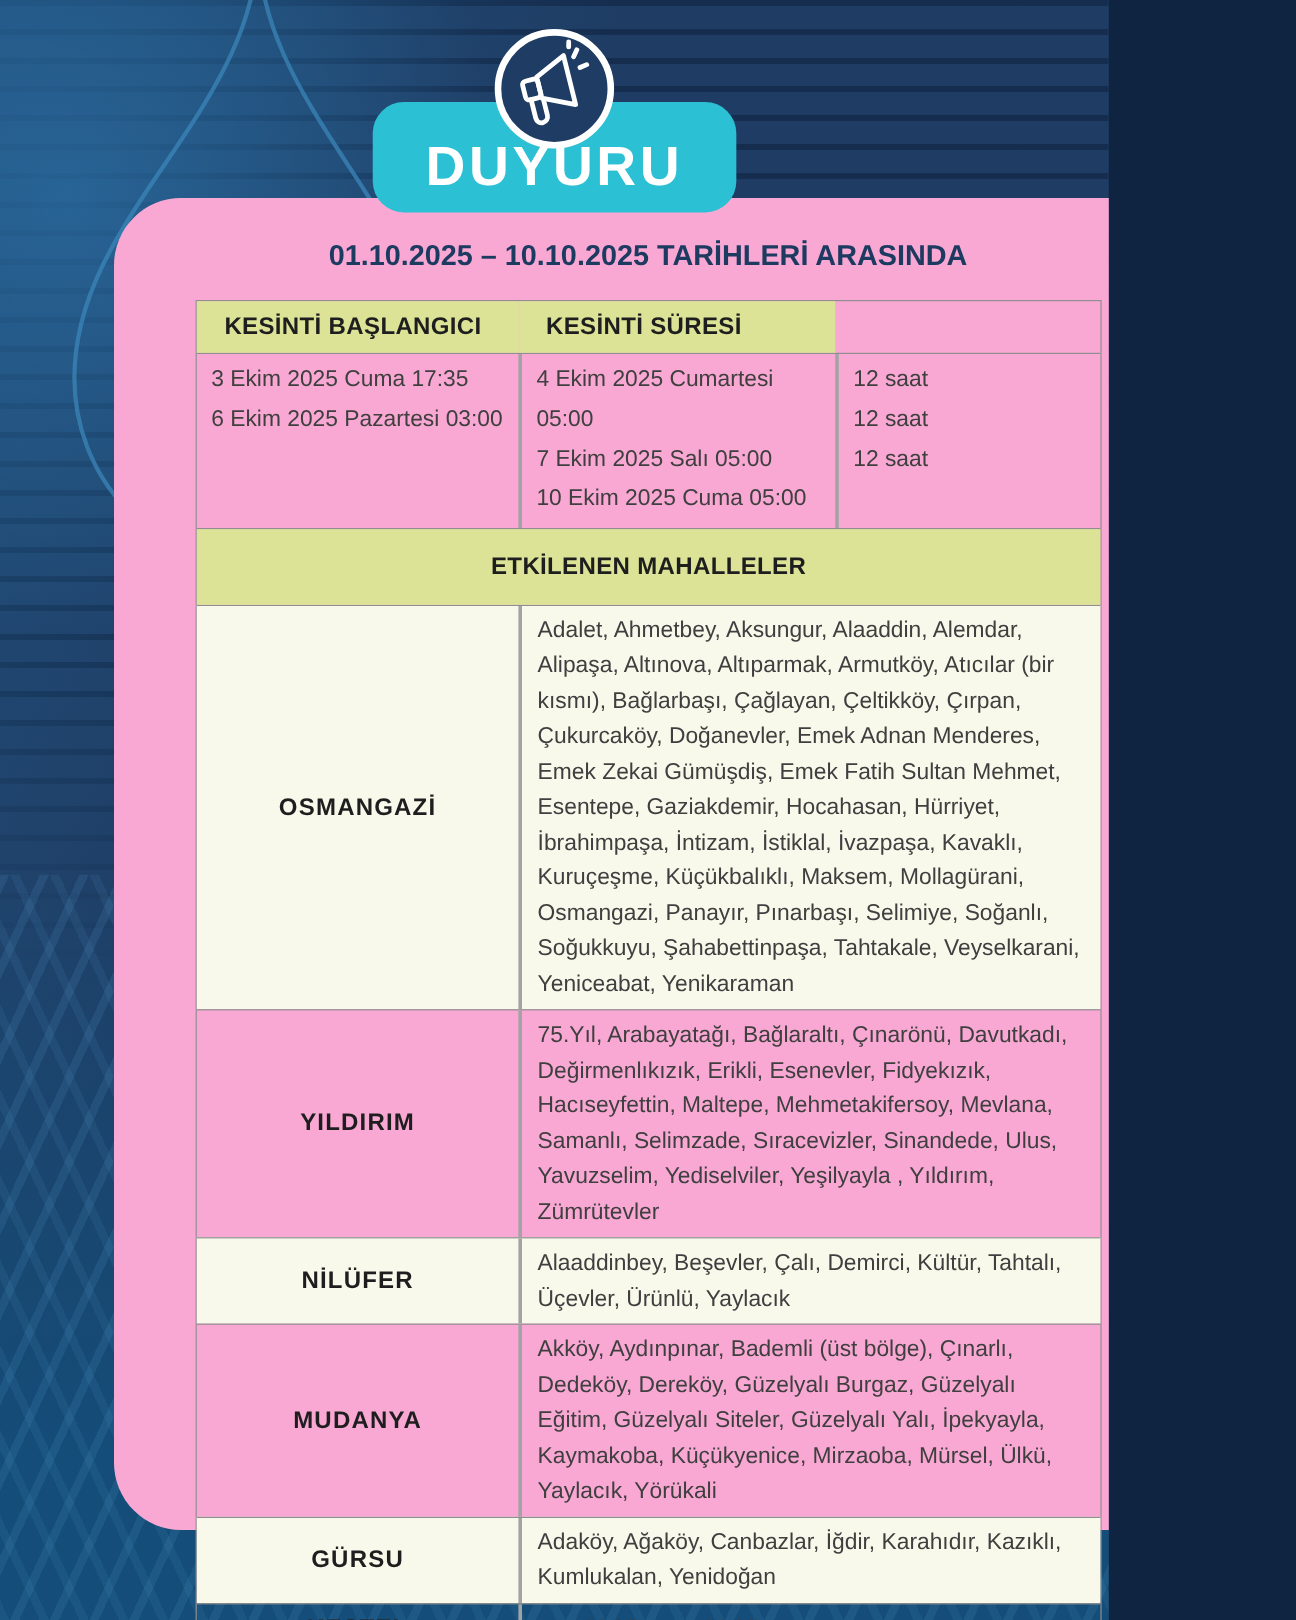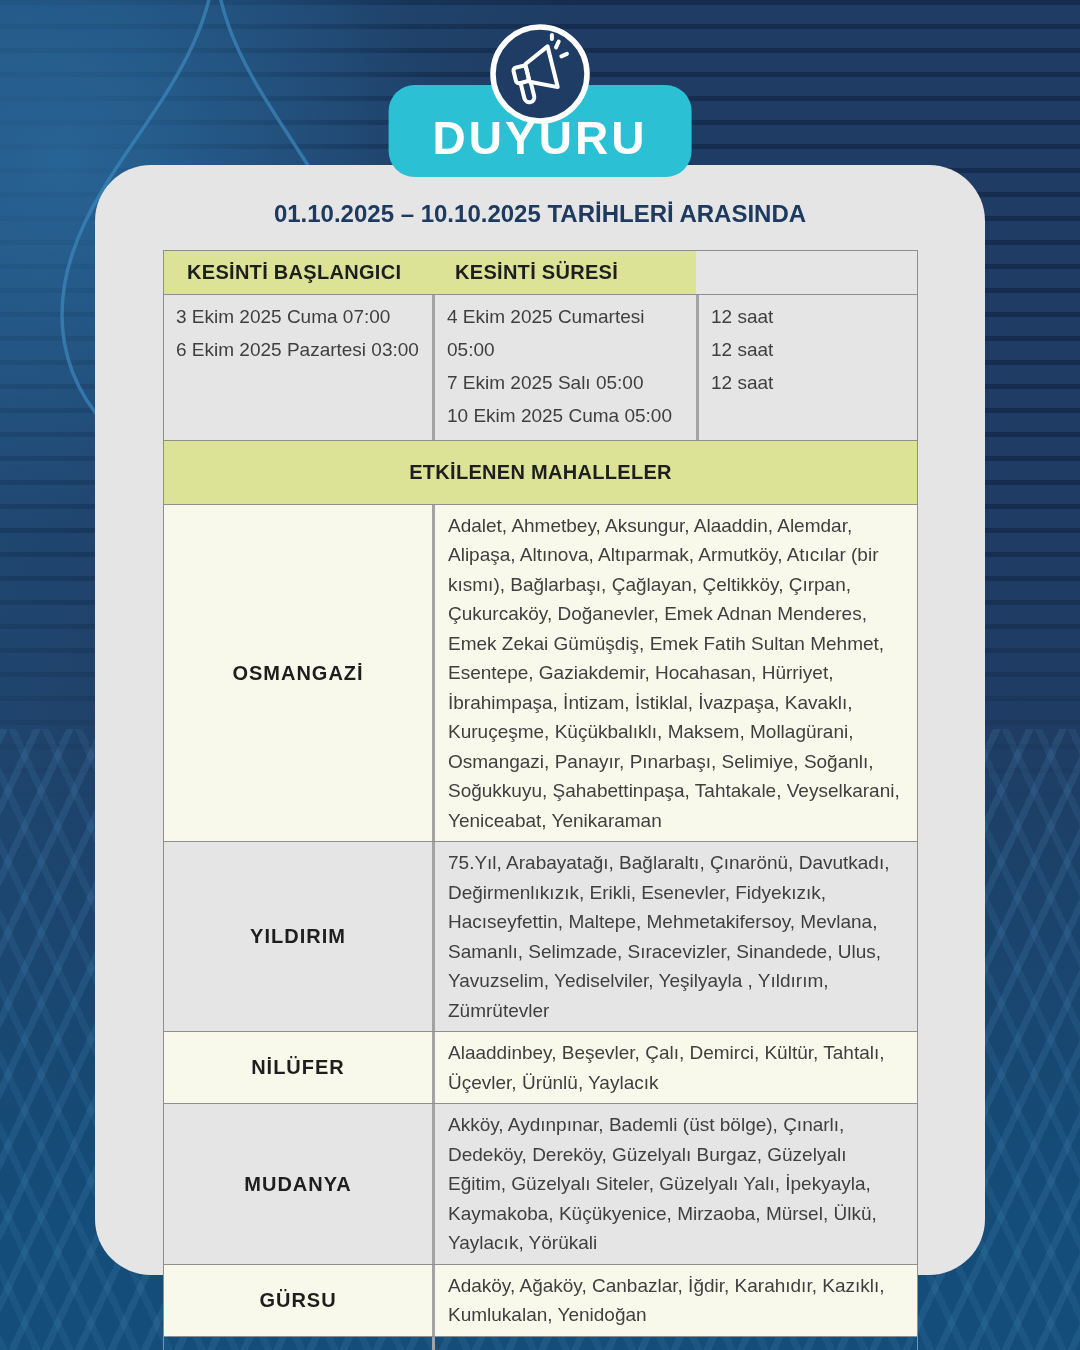--- a/index.html
+++ b/index.html
@@ -1,17 +1,17 @@
 <!DOCTYPE html>
 <html><head>
 <meta charset="utf-8">
 <style>
   html,body{margin:0;padding:0;background:#0e2440;}
   .stage{
-    position:relative;width:1080px;height:1350px;overflow:hidden;
+    position:relative;width:924px;height:1350px;overflow:hidden;
     background:#1f3d64;
     font-family:"Liberation Sans", sans-serif;
   }
   
   .bg-stripes-top{
     position:absolute;inset:0;height:60%;
     background:repeating-linear-gradient(180deg, rgba(8,22,46,.40) 0 5px, rgba(8,22,46,0) 5px 24px);
     -webkit-mask-image:linear-gradient(180deg,#000 65%,transparent 100%);
     mask-image:linear-gradient(180deg,#000 65%,transparent 100%);
   }
@@ -37,21 +37,21 @@
     padding:30px 44px 16px 44px;font-size:46px;font-weight:bold;letter-spacing:3px;
     line-height:1;z-index:2;
   }
   .icon-wrap{
     position:absolute;left:50%;top:20px;transform:translateX(-50%);
     width:108px;height:108px;z-index:3;
   }
   
   .card{
     position:absolute;left:95px;top:165px;width:890px;height:1110px;
-    background:#e5e5e5;border-radius:56px;z-index:1;
+    background:#f9a8d4;border-radius:56px;z-index:1;
   }
   .title{
     margin:32px 40px 18px 40px;text-align:center;
     color:#1d3a60;font-weight:bold;font-size:24px;line-height:1.45;
   }
   .table{
     margin:0 67px 0 68px;border:1px solid #8f8f8f;
     color:#3f3f3f;font-size:19px;
   }
   .row{display:grid;}
@@ -117,21 +117,21 @@
 
     <div class="table">
 
       <div class="row cols3">
         <div class="head">KESİNTİ BAŞLANGICI</div>
         <div class="head">KESİNTİ SÜRESİ</div>
       </div>
 
       <div class="row cols3 dates">
         <div class="cell">
-          <div>3 Ekim 2025 Cuma 07:00</div>
+          <div>3 Ekim 2025 Cuma 17:35</div>
           <div>6 Ekim 2025 Pazartesi 03:00</div>
         </div>
         <div class="cell">
           <div>4 Ekim 2025 Cumartesi 05:00</div>
           <div>7 Ekim 2025 Salı 05:00</div>
           <div>10 Ekim 2025 Cuma 05:00</div>
         </div>
         <div class="cell">
           <div>12 saat</div>
           <div>12 saat</div>

